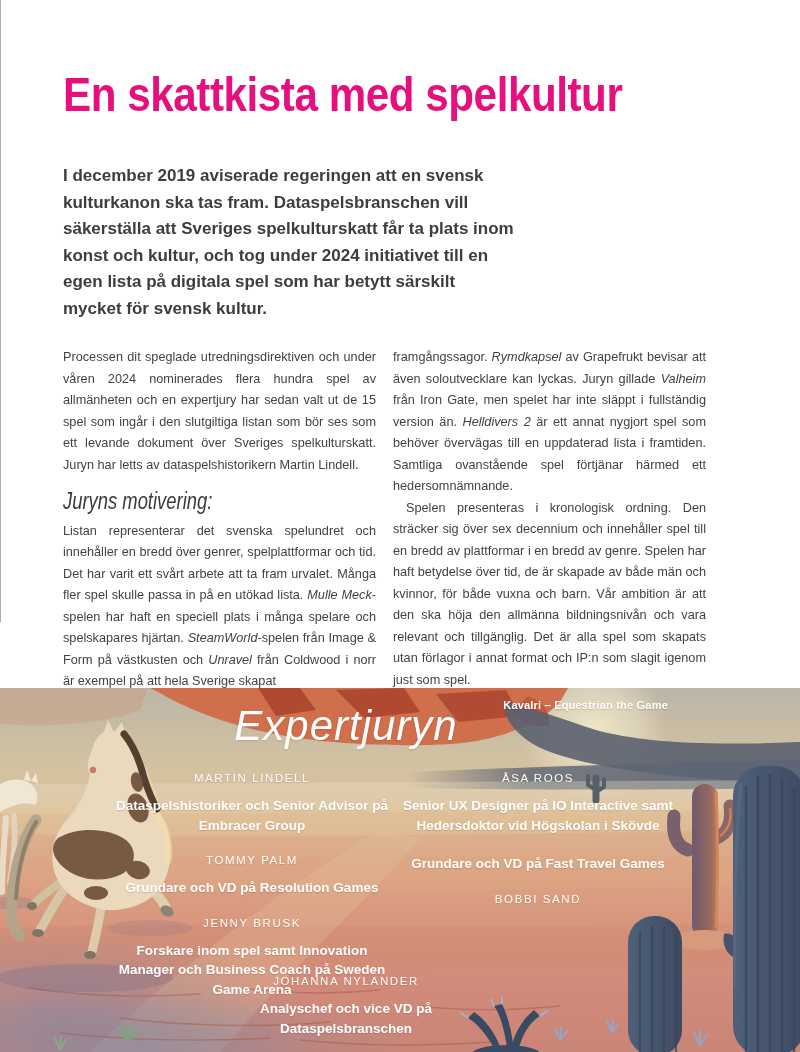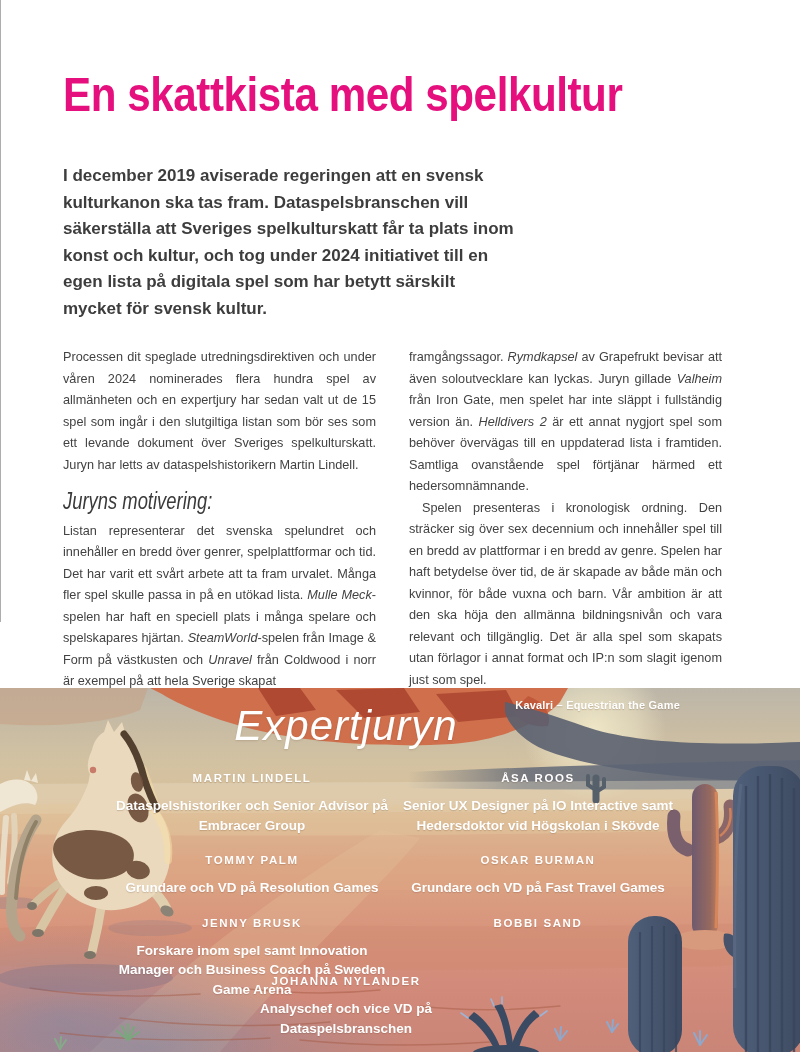--- a/index.html
+++ b/index.html
@@ -14,52 +14,52 @@
     position:absolute;left:63px;top:66px;margin:0;
     font-size:49px;font-weight:700;letter-spacing:-0.5px;white-space:nowrap;
   }
   .headline .squeeze{display:inline-block;transform:scaleX(.86);transform-origin:left center;}
   .intro{
     position:absolute;left:63px;top:146px;width:452px;
     font-size:17px;font-weight:700;line-height:26.5px;color:#3d3d3d;
   }
   .cols{
     position:absolute;left:63px;top:347px;width:660px;
-    display:flex;gap:33px;
+    display:flex;gap:17px;
   }
   .col{width:313px;font-size:12.7px;line-height:21.5px;color:#424242;text-align:justify;}
   .col p{margin:0;}
   .motive-heading{
     margin:15px 0 8px 0;font-size:23px;font-weight:400;font-style:italic;color:#3a3a3a;white-space:nowrap;
   }
   .motive-heading .squeeze{display:inline-block;transform:scaleX(.8);transform-origin:left center;}
   .indent-first{text-indent:13px;}
   em{font-style:italic;}
 
   
   .photo{position:absolute;left:0;top:688px;width:692px;height:364px;}
   .photo svg{display:block;}
   .photo-heading{
     position:absolute;left:0;top:14px;width:100%;text-align:center;
     font-size:42px;font-style:italic;font-weight:400;color:#ffffff;letter-spacing:1px;
     text-shadow:0 1px 2px rgba(90,60,40,.18);
   }
   .photo-credit{
-    position:absolute;right:12px;top:11px;
+    position:absolute;right:24px;top:11px;
     font-size:11px;font-weight:700;color:#ffffff;letter-spacing:.2px;
     text-shadow:0 1px 1px rgba(90,60,40,.25);
     margin-left:32px;
   }
   .jury-col{position:absolute;width:340px;text-align:center;color:#ffffff;}
   .jury-col.left{left:82px;top:84px;}
   .jury-col.right{left:368px;top:84px;}
   .jury-bottom{position:absolute;left:0;top:287px;width:100%;text-align:center;color:#ffffff;}
   .jury-member{margin-bottom:19px;}
   .jury-name{
-    font-size:11.5px;font-weight:700;letter-spacing:1.6px;margin-bottom:5px;
+    font-size:11.5px;font-weight:400;letter-spacing:1.6px;margin-bottom:5px;
     text-shadow:0 1px 1px rgba(90,60,40,.22);
   }
   .jury-role{
     font-size:13.5px;font-weight:700;line-height:19.6px;max-width:280px;margin:12px auto;
     text-shadow:0 1px 1px rgba(90,60,40,.22);
   }
 </style>
 </head>
 <body>
 
@@ -292,21 +292,20 @@
         <div class="jury-role">Forskare inom spel samt Innovation Manager och Business Coach på Sweden Game Arena</div>
       </div>
     </div>
 
     <div class="jury-col right">
       <div class="jury-member">
         <div class="jury-name">ÅSA ROOS</div>
         <div class="jury-role">Senior UX Designer på IO Interactive samt Hedersdoktor vid Högskolan i Skövde</div>
       </div>
       <div class="jury-member">
-        <div class="jury-name">OSKAR BURMAN</div>
         <div class="jury-role">Grundare och VD på Fast Travel Games</div>
       </div>
       <div class="jury-member">
         <div class="jury-name">BOBBI SAND</div>
       </div>
     </div>
 
     <div class="jury-bottom">
       <div class="jury-name">JOHANNA NYLANDER</div>
       <div class="jury-role">Analyschef och vice VD på Dataspelsbranschen</div>

